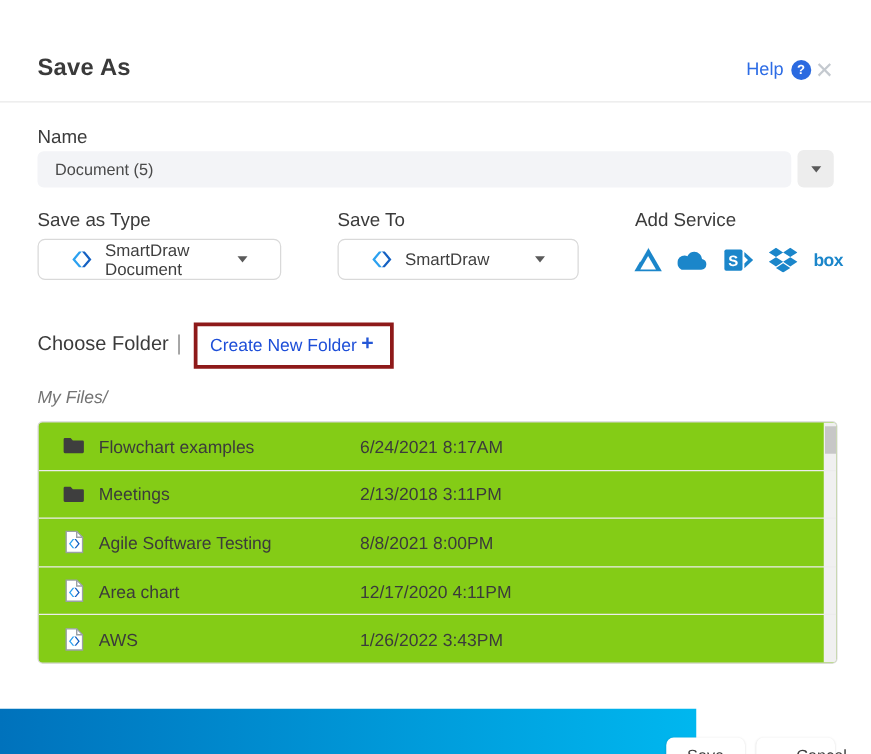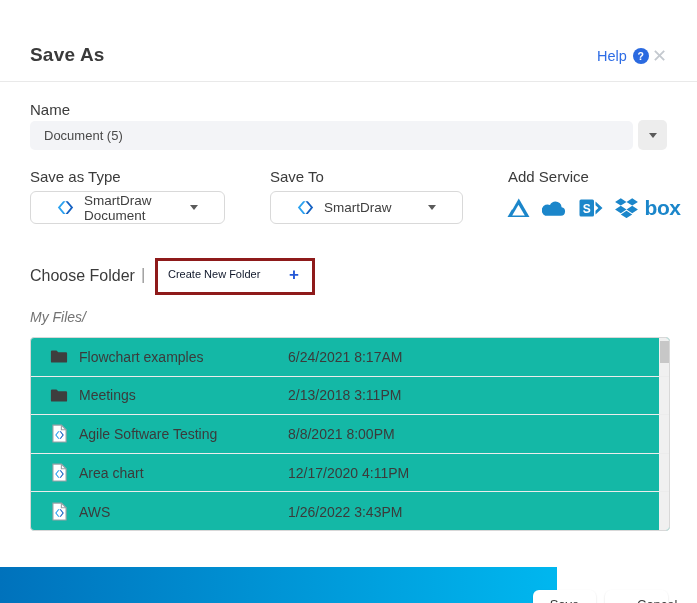--- a/index.html
+++ b/index.html
@@ -23,33 +23,33 @@
   .caret { width:0; height:0; border-left:4.5px solid transparent; border-right:4.5px solid transparent; border-top:5.5px solid #5a5a5a; display:inline-block; }
 
   
   .col-label { position:absolute; top:134px; font-size:15px; color:#3b3b3b; }
   .dd { position:absolute; top:157px; height:33px; background:#fff; border:1px solid #d9d9d9; border-radius:6px; display:flex; align-items:center; padding:0 26px; cursor:pointer; }
   .dd-text { font-size:13.5px; color:#3f3f3f; margin:0 0 0 10px; flex:1; }
   .sd-logo { width:17px; height:17px; flex:0 0 auto; }
 
   .services { position:absolute; left:506px; top:162px; display:flex; align-items:center; gap:11px; }
   .svc { width:25px; height:24px; display:flex; align-items:center; justify-content:center; cursor:pointer; }
-  .box-word { font-size:21px; font-weight:bold; color:#1b86ca; letter-spacing:-0.5px; }
+  .box-word { font-size:14px; font-weight:bold; color:#1b86ca; letter-spacing:-0.5px; }
 
   
   .choose-label { position:absolute; left:30px; top:233px; font-size:16px; color:#3b3b3b; }
   .pipe { position:absolute; left:141px; top:231px; font-size:17px; color:#9a9a9a; }
   .anno-box { position:absolute; left:155px; top:224px; width:160px; height:37px; border:3px solid #8e1a1a; }
-  .create-link { position:absolute; left:168px; top:234px; font-size:11px; color:#0f172a; cursor:pointer; }
+  .create-link { position:absolute; left:168px; top:234px; font-size:14px; color:#1d4ed8; cursor:pointer; }
   .create-plus { position:absolute; left:289px; top:231px; font-size:17px; font-weight:bold; color:#2457d6; cursor:pointer; }
 
   .breadcrumb { position:absolute; left:30px; top:275px; font-size:14px; font-style:italic; color:#737373; cursor:pointer; }
 
   
-  .list { position:absolute; left:30px; top:303px; width:640px; height:194px; border:1px solid #d8d8d8; border-radius:4px; background:#14b8a6; overflow:hidden; }
+  .list { position:absolute; left:30px; top:303px; width:640px; height:194px; border:1px solid #d8d8d8; border-radius:4px; background:#84cc16; overflow:hidden; }
   .row { position:relative; height:38.6px; border-bottom:1px solid #ececec; cursor:pointer; }
   .row:last-of-type { border-bottom:none; }
   .ficon { position:absolute; left:18px; top:50%; transform:translateY(-50%); width:20px; height:20px; display:flex; align-items:center; justify-content:center; }
   .fname { position:absolute; left:48px; top:50%; transform:translateY(-50%); font-size:14px; color:#3b3b3b; }
   .fdate { position:absolute; left:257px; top:50%; transform:translateY(-50%); font-size:14px; color:#3b3b3b; }
   .vtrack { position:absolute; right:0; top:0; width:10px; height:100%; background:#f0f0f0; }
   .vthumb { position:absolute; right:0.5px; top:3px; width:9px; height:22px; background:#c7c7c7; cursor:pointer; }
 
   
   .footer { position:absolute; left:0; top:533px; width:557px; height:70px; background:linear-gradient(90deg,#0072bc 0%,#00b7ef 100%); }

